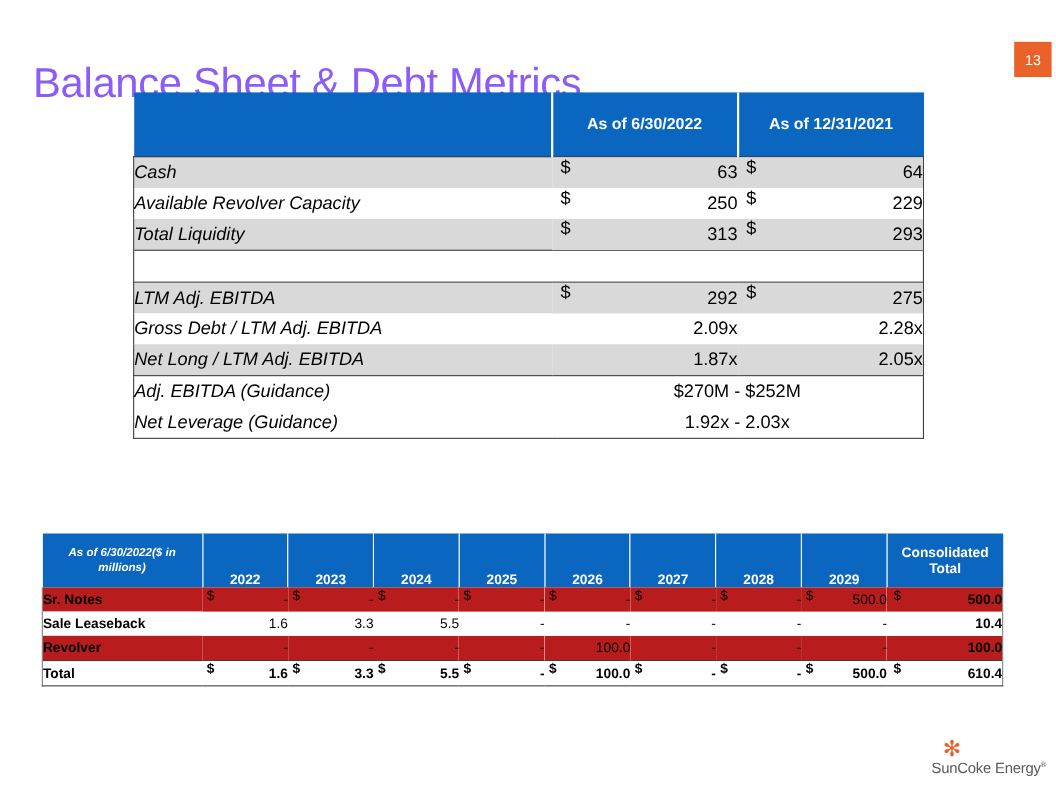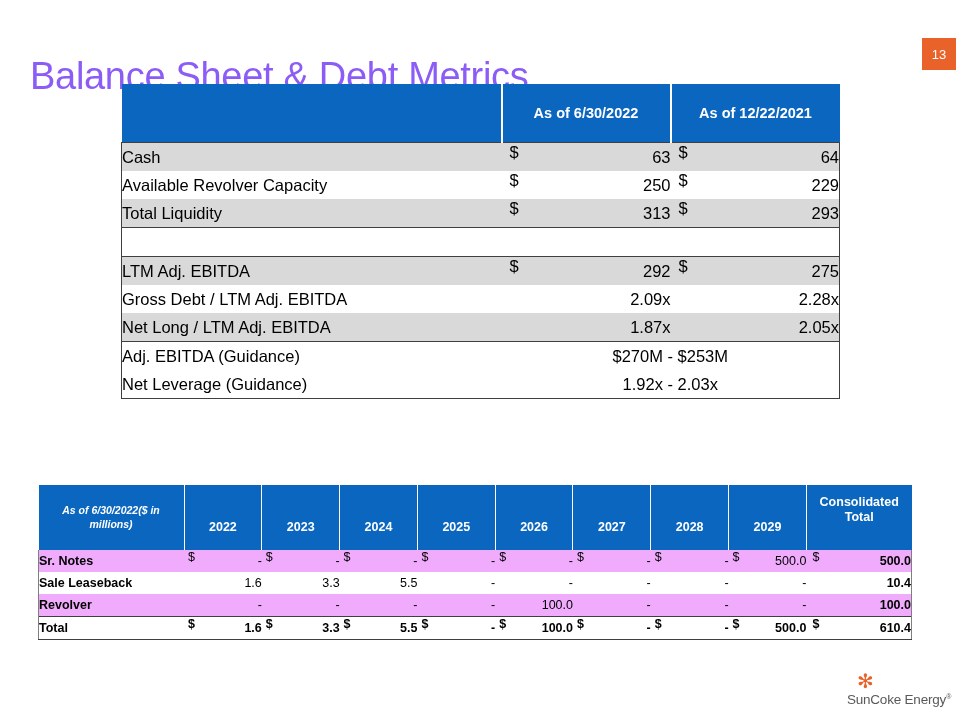--- a/index.html
+++ b/index.html
@@ -82,20 +82,21 @@
   #metrics-table tbody tr.r-plain td { background: #ffffff; }
 
   #metrics-table tbody td {
     height: 28px;
     font-size: 16.5px;
   }
   td.lbl {
     padding-left: 5px;
     text-align: left;
     white-space: nowrap;
+    font-style: italic;
   }
   td.val {
     position: relative;
     text-align: right;
     padding-right: 8px;
     white-space: nowrap;
   }
   td.val .cur {
     position: absolute;
     left: 8px;
@@ -130,21 +131,21 @@
   }
   #maturity-table td, #maturity-table th { padding: 0; margin: 12px; }
 
   #maturity-table thead th {
     background: #0a66bf;
     color: #ffffff;
     font-weight: bold;
     height: 49px;
     text-align: center;
     vertical-align: bottom;
-    padding-bottom: 16px;
+    padding-bottom: 0;
     border-right: 1.6px solid #ffffff;
     font-size: 12.5px;
   }
   #maturity-table thead th.hdr-first {
     font-style: italic;
     font-size: 10.5px;
     vertical-align: middle;
     padding: 0 4px 0 4px;
     line-height: 1.25;
   }
@@ -156,21 +157,21 @@
 
   .m-col-label { width: 144px; }
   .m-col-year  { width: 77px; }
   .m-col-total { width: 104px; }
 
   #maturity-table tbody td {
     height: 22px;
     font-size: 12.5px;
     vertical-align: middle;
   }
-  #maturity-table tbody tr.m-shade td { background: #f0abfc; }
+  #maturity-table tbody tr.m-shade td { background: #b91c1c; }
   #maturity-table tbody tr.m-plain td { background: #ffffff; }
 
   td.m-lbl {
     font-weight: bold;
     padding-left: 4px;
     text-align: left;
     white-space: nowrap;
   }
   td.m-val {
     position: relative;
@@ -242,21 +243,21 @@
 <table id="metrics-table">
   <colgroup>
     <col class="col-label">
       <col class="col-val">
       <col class="col-val">
   </colgroup>
   <thead>
     <tr>
       <th class="hdr-blank"></th>
       <th class="hdr-sep">As of 6/30/2022</th>
-      <th>As of 12/22/2021</th>
+      <th>As of 12/31/2021</th>
     </tr>
   </thead>
   <tbody>
 
     <tr class="r-shade sec-top">
       <td class="lbl outer-l">Cash</td>
       <td class="val">
         <span class="cur">$</span>
         <span>63</span>
       </td>
@@ -329,21 +330,21 @@
         <span>1.87x</span>
       </td>
       <td class="val outer-r">
         <span class="cur"></span>
         <span>2.05x</span>
       </td>
     </tr>
 
     <tr class="r-plain">
       <td class="lbl outer-l">Adj. EBITDA (Guidance)</td>
-      <td class="val-merge outer-r" colspan="2">$270M - $253M</td>
+      <td class="val-merge outer-r" colspan="2">$270M - $252M</td>
     </tr>
 
 
     <tr class="r-plain last-row">
       <td class="lbl outer-l">Net Leverage (Guidance)</td>
       <td class="val-merge outer-r" colspan="2">1.92x - 2.03x</td>
     </tr>
 
   </tbody>
 </table>

